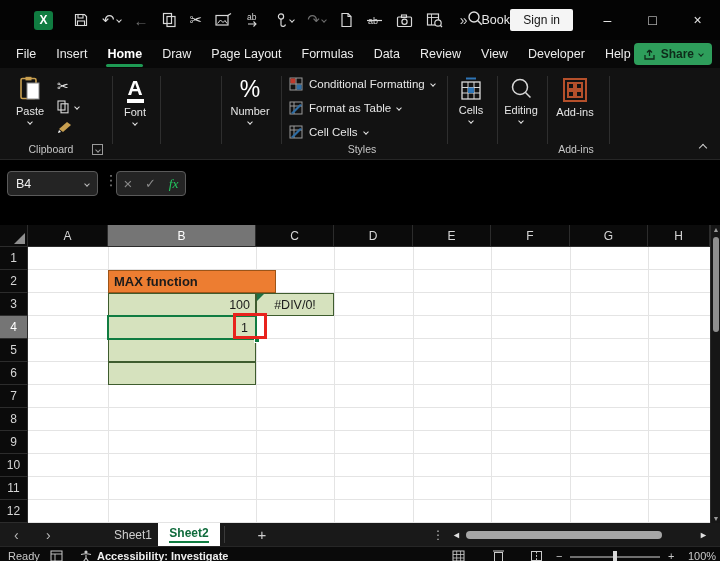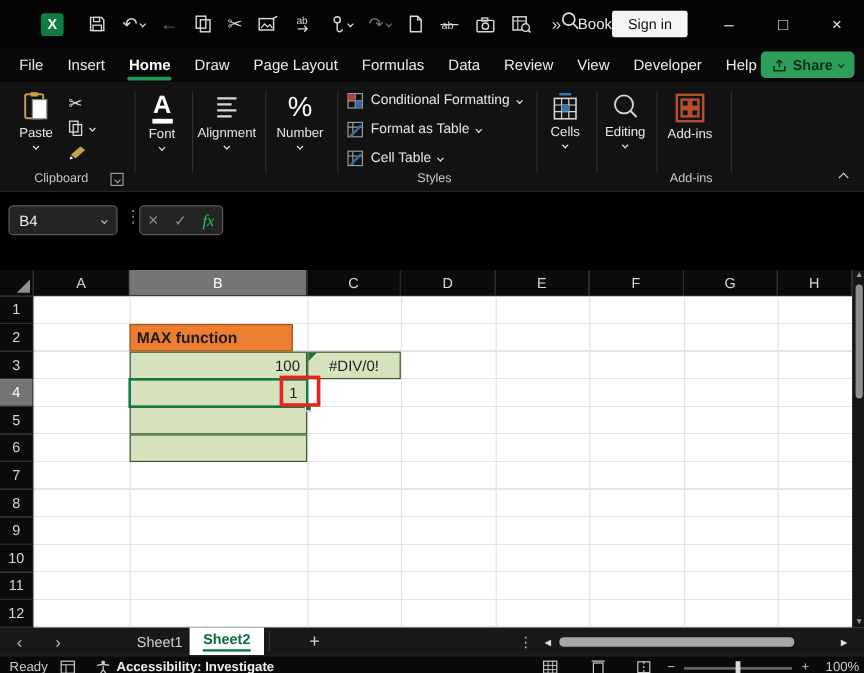--- a/index.html
+++ b/index.html
@@ -304,27 +304,20 @@
     <div class="bigbtn" style="left:113px; top:10px; width:44px;">
       <span style="display:flex;flex-direction:column;align-items:center;">
         <span class="fonticon">A</span>
           <span class="fontbar"></span>
       </span>
       <span class="lbl">Font</span>
       <span class="chev tiny"></span>
     </div>
     <div class="rsep" style="left:160px;"></div>
 
-    <div class="bigbtn" style="left:161px; top:10px; width:56px;">
-      <svg width="22" height="24" viewBox="0 0 22 24">
-          <path d="M3 4h16M3 9h12M3 14h16M3 19h12" stroke="#d9d9d9" stroke-width="1.8"></path>
-        </svg>
-      <span class="lbl">Alignment</span>
-      <span class="chev tiny"></span>
-    </div>
     <div class="rsep" style="left:221px;"></div>
 
     <div class="bigbtn" style="left:222px; top:8px; width:56px;">
       <span style="font-size:23px; color:#fff; line-height:26px;">%</span>
       <span class="lbl">Number</span>
       <span class="chev tiny"></span>
     </div>
     <div class="rsep" style="left:281px;"></div>
 
     <div class="style-row" style="left:289px; top:9px;">
@@ -345,21 +338,21 @@
         </svg>
       <span>Format as Table</span>
       <span class="chev tiny"></span>
     </div>
     <div class="style-row" style="left:289px; top:57px;">
       <svg width="14" height="14" viewBox="0 0 14 14">
           <rect x="1" y="1" width="12" height="12" fill="none" stroke="#9a9a9a" stroke-width="1"></rect>
           <path d="M1 5h12M5 1v12" stroke="#9a9a9a" stroke-width="1"></path>
           <path d="M2 12l9-9 2 1-9 9z" fill="#2E6DA4"></path>
         </svg>
-      <span>Cell Table</span>
+      <span>Cell Cells</span>
       <span class="chev tiny"></span>
     </div>
     <div class="grouplabel" style="left:330px; width:64px;">Styles</div>
     <div class="rsep" style="left:447px;"></div>
 
     <div class="bigbtn" style="left:450px; top:9px; width:42px;">
       <svg width="26" height="24" viewBox="0 0 26 24">
           <path d="M8 1.5h10" stroke="#2E75B6" stroke-width="2"></path>
           <rect x="4" y="5" width="18" height="17" fill="none" stroke="#d9d9d9" stroke-width="1.3"></rect>
           <path d="M4 10.5h18M4 16h18M10 5v17M16 5v17" stroke="#d9d9d9" stroke-width="1"></path>
@@ -441,21 +434,21 @@
 
     <div class="cells">
       <span class="vline" style="left:80px"></span>
         <span class="vline" style="left:228px"></span>
       <span class="vline" style="left:306px"></span>
         <span class="vline" style="left:385px"></span>
       <span class="vline" style="left:463px"></span>
         <span class="vline" style="left:542px"></span>
       <span class="vline" style="left:620px"></span>
 
-      <div class="cell orange" style="left:80px; top:23px; width:136px;">MAX function</div>
+      <div class="cell orange" style="left:80px; top:23px; width:168px;">MAX function</div>
       <div class="cell green rt" style="left:80px; top:46px; width:148px;">100</div>
       <div class="cell green ctr" style="left:228px; top:46px; width:78px;">#DIV/0!</div>
       <span class="errtri" style="left:229px; top:47px;"></span>
       <div class="cell green rt" style="left:80px; top:69px; width:148px; padding-right:7px;">1</div>
       <div class="cell green" style="left:80px; top:92px; width:148px;"></div>
       <div class="cell green" style="left:80px; top:115px; width:148px;"></div>
 
       <div class="selbox" style="left:79px; top:68px; width:150px; height:25px;"></div>
       <span class="fillhandle" style="left:226px; top:90px;"></span>
       <div class="redbox" style="left:205px; top:66px; width:34px; height:26px;"></div>

